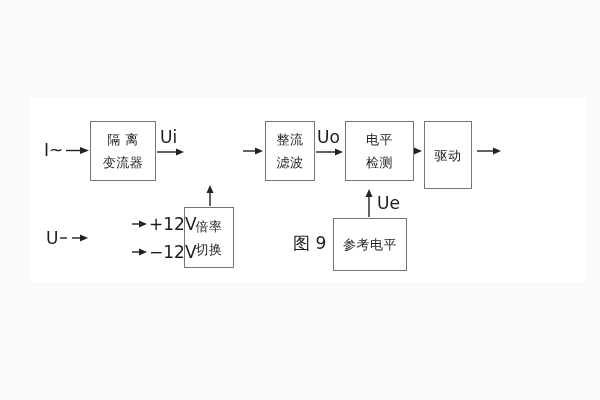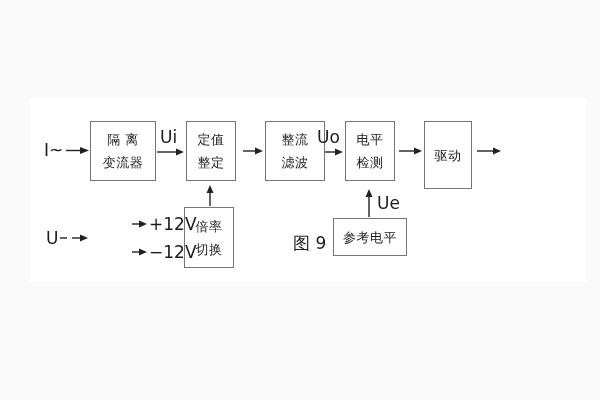--- a/index.html
+++ b/index.html
@@ -82,47 +82,43 @@
       <line x1="369" y1="217" x2="369" y2="197"></line>
       <polygon points="369,189 365.5,197 372.5,197"></polygon>
     </g>
   </svg>
 
   <div class="box" style="left:90px;top:121px;width:66px;height:60px">
     <span>隔 离</span>
     <span>变流器</span>
   </div>
 
-  <div class="box" style="left:186px;top:121px;width:50px;height:60px">
-    <span>定值</span>
-    <span>整定</span>
-  </div>
 
-  <div class="box" style="left:265px;top:121px;width:60px;height:60px">
+  <div class="box" style="left:265px;top:121px;width:50px;height:60px">
     <span>整流</span>
     <span>滤波</span>
   </div>
 
-  <div class="box" style="left:345px;top:121px;width:50px;height:60px">
+  <div class="box" style="left:345px;top:121px;width:69px;height:60px">
     <span>电平</span>
     <span>检测</span>
   </div>
 
   <div class="box" style="left:424px;top:121px;width:48px;height:68px">
     <span>驱动</span>
   </div>
 
 
 
   <div class="box" style="left:184px;top:207px;width:50px;height:61px">
     <span>倍率</span>
     <span>切换</span>
   </div>
 
-  <div class="box" style="left:333px;top:218px;width:74px;height:38px">
+  <div class="box" style="left:333px;top:218px;width:74px;height:53px">
     <span>参考电平</span>
   </div>
 
   <div class="lbl" style="left:44px;top:143px">I~</div>
 
   <div class="lbl" style="left:46px;top:231px">U</div>
 
   <div class="lbl" style="left:160px;top:130px">Ui</div>
 
   <div class="lbl" style="left:317px;top:130px">Uo</div>

